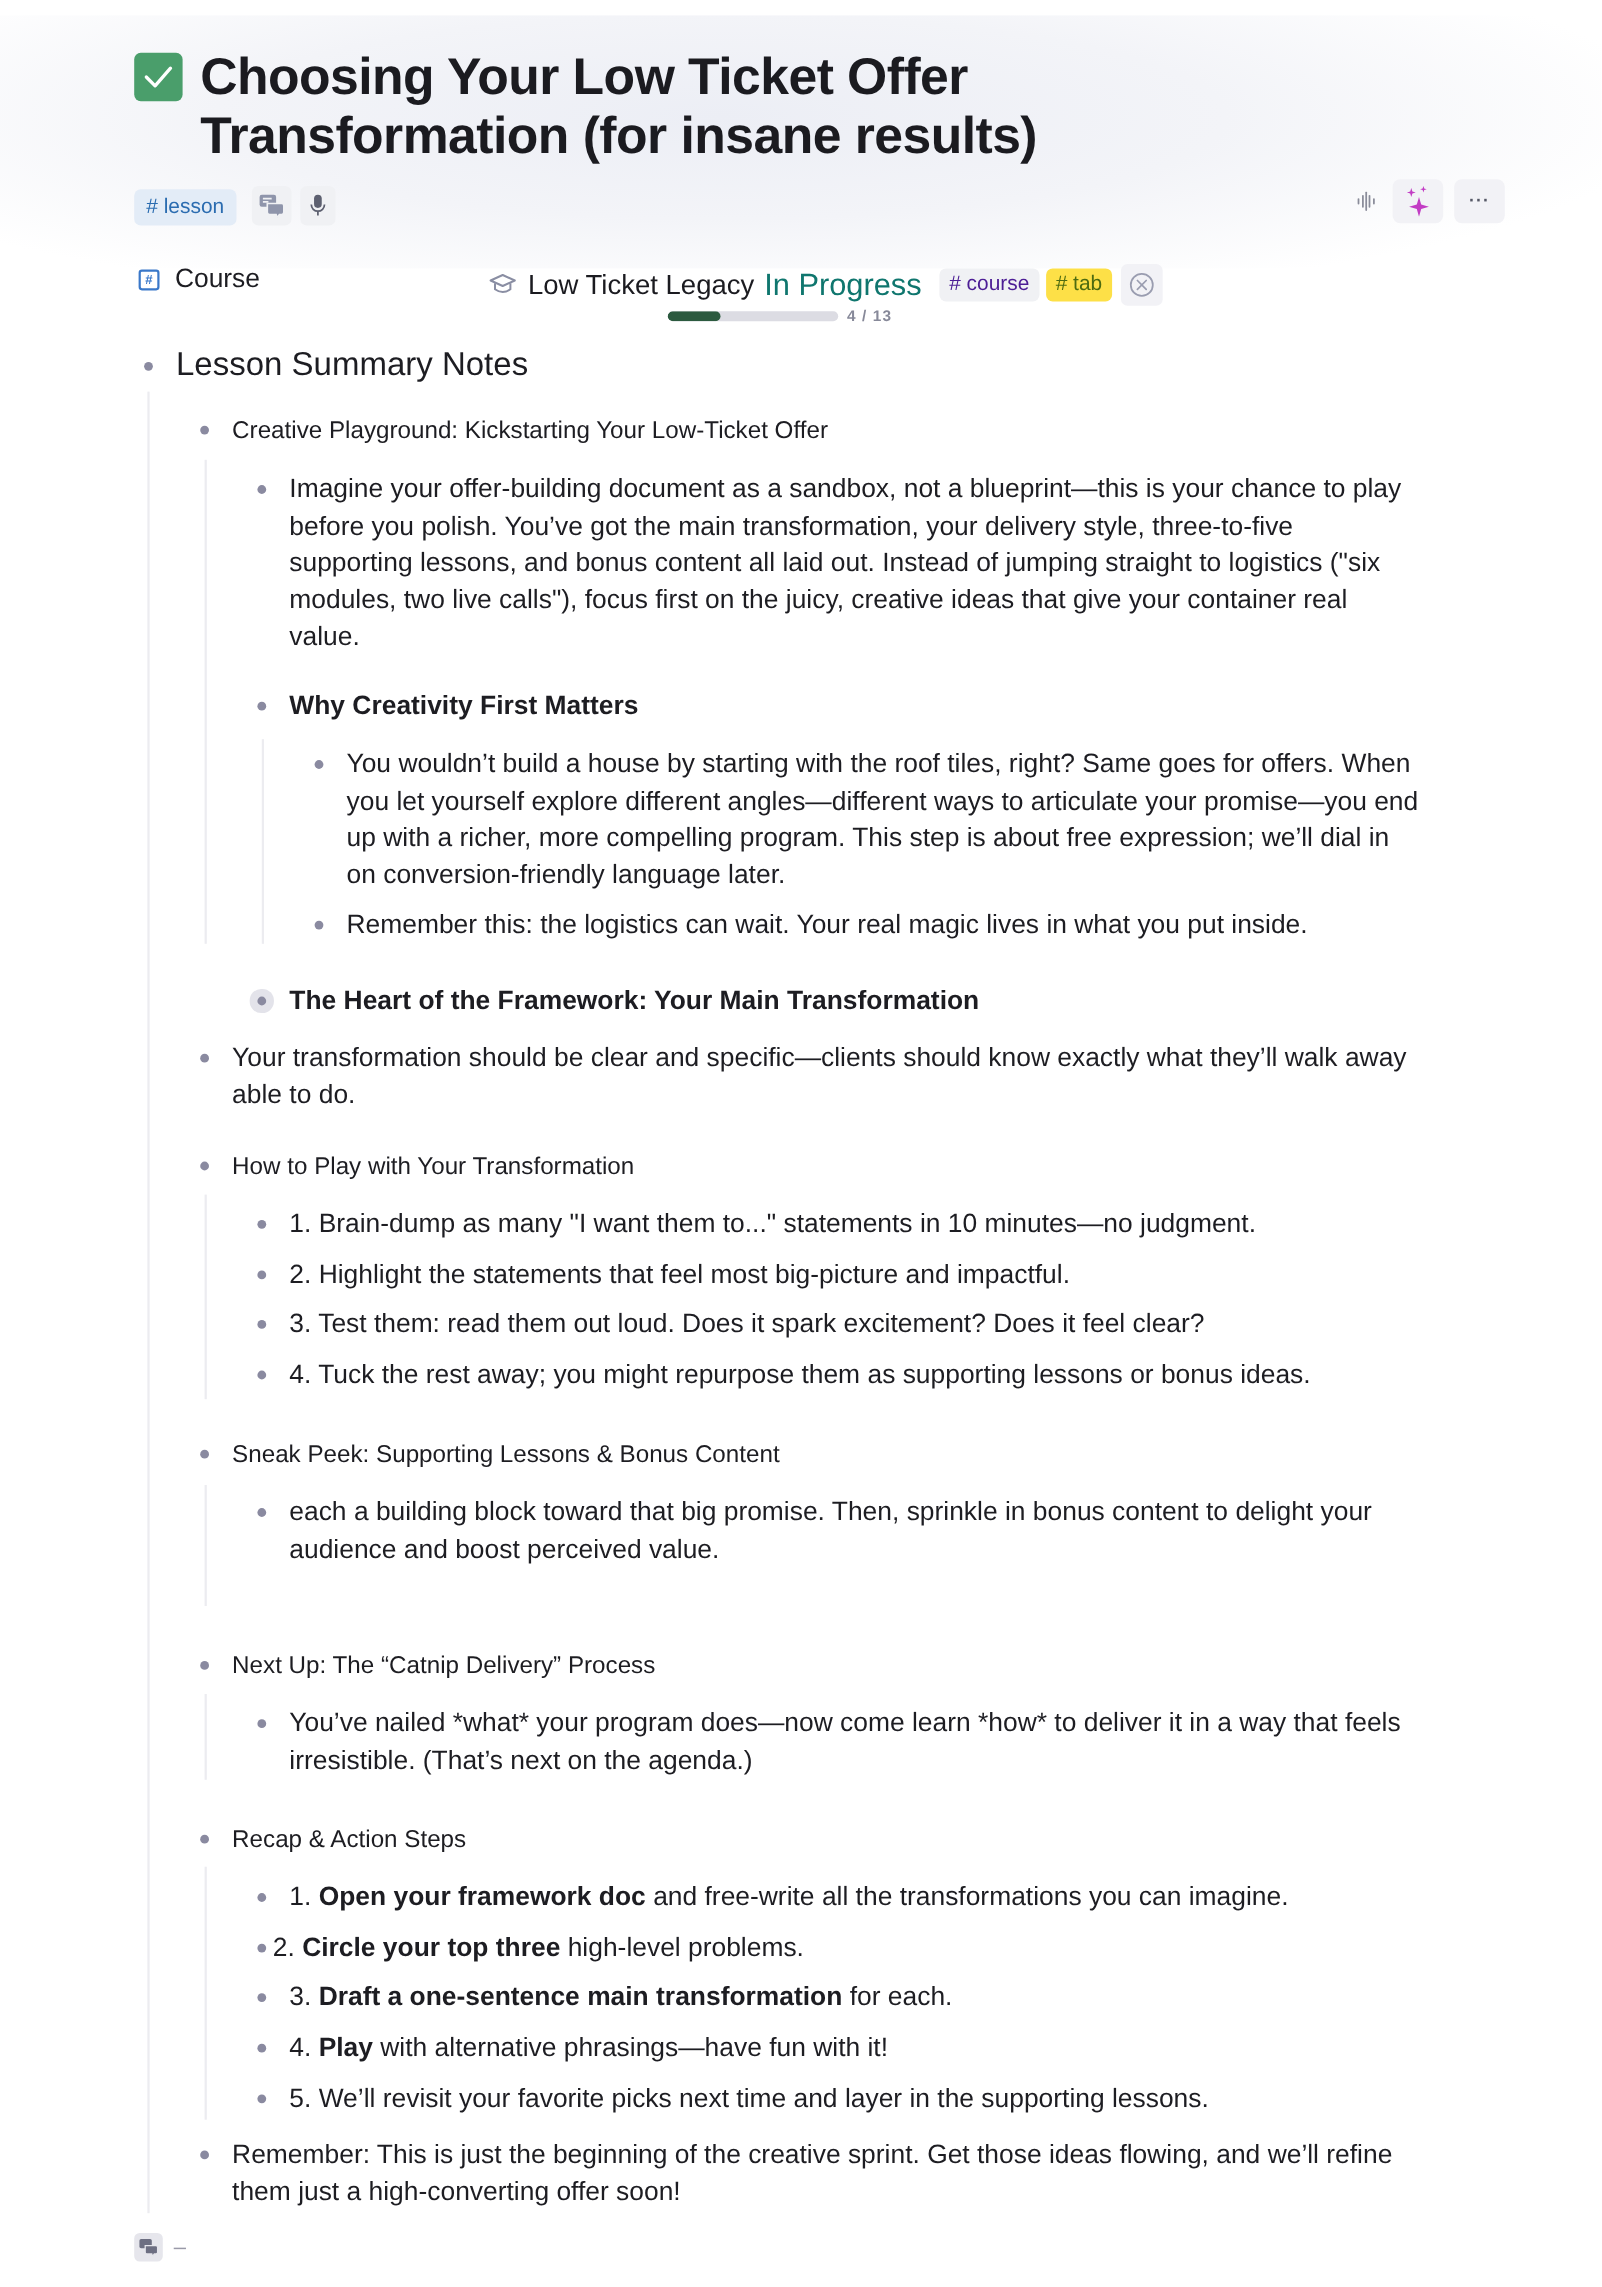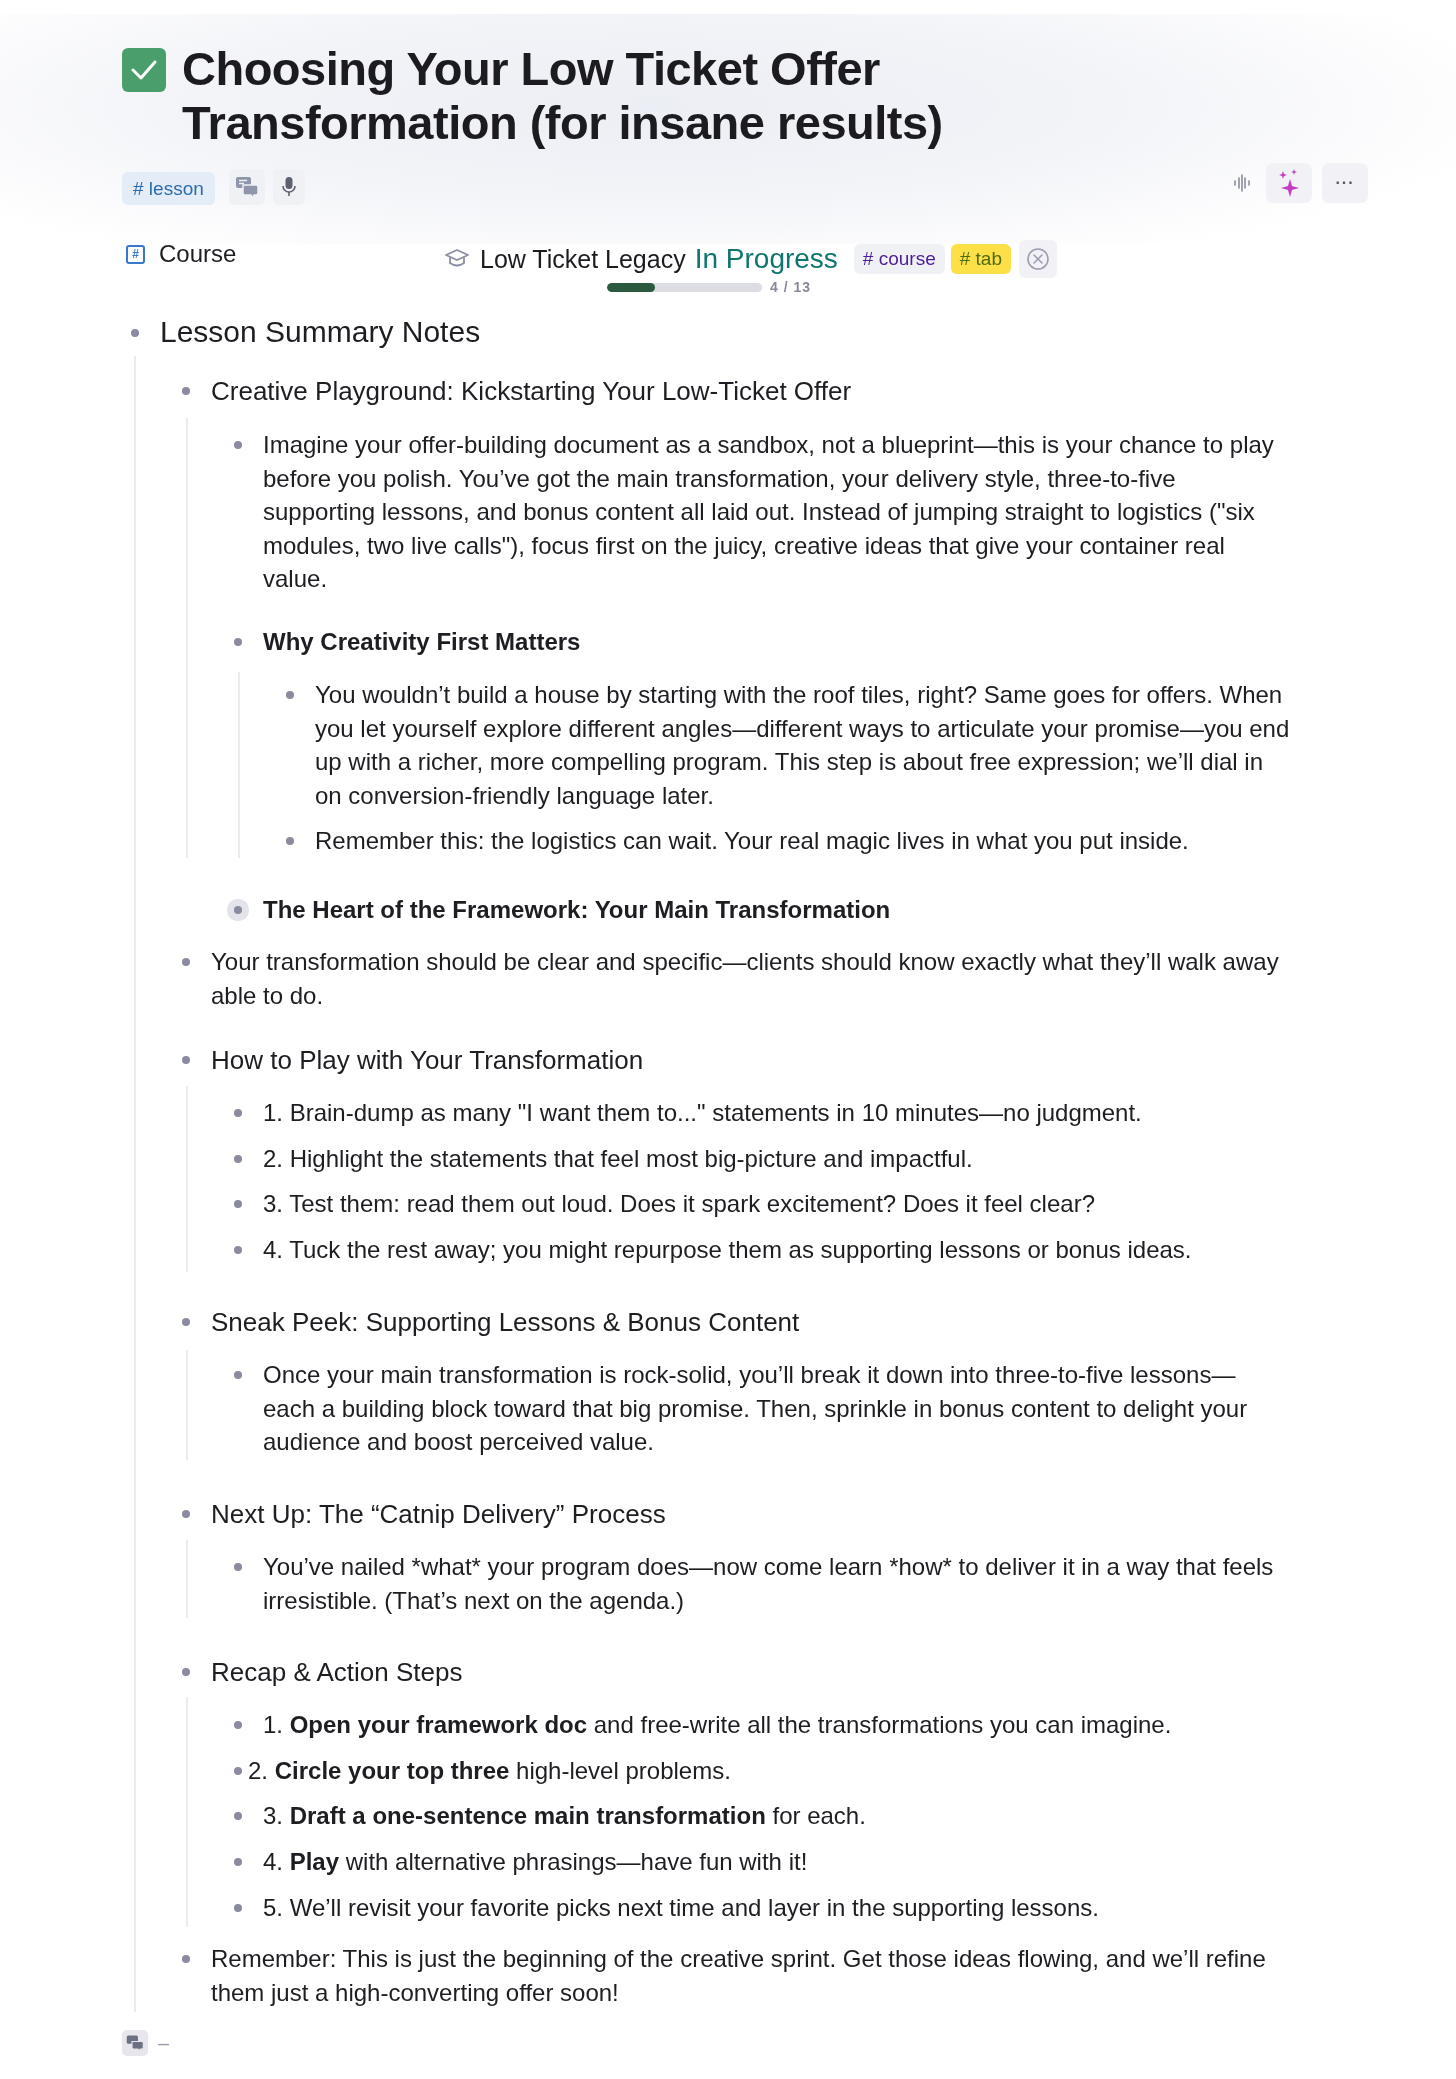--- a/index.html
+++ b/index.html
@@ -61,21 +61,21 @@
   .progress-text { margin-left: 8px; font-size: 14px; color: #878999; font-weight: 700; letter-spacing: 1px; }
 
   
   .outline { position: absolute; left: 0; top: 0; width: 1456px; }
   .bullet {
     position: absolute; width: 8px; height: 8px; border-radius: 50%; background: #8a8aa0;
   }
   .bullet.ring { box-shadow: 0 0 0 7px #e3e3ea; }
   .txt { position: absolute; font-size: 24px; line-height: 33.5px; color: #1d1d22; }
   .h0 { font-size: 30px; font-weight: 400; line-height: 36px; }
-  .h1 { font-size: 26px; line-height: 34px; }
+  .h1 { font-size: 22px; line-height: 34px; }
   .b { font-weight: 700; }
   .guide { position: absolute; width: 2px; background: #ececf0; }
 
   .footer { position: absolute; left: 122px; top: 2030px; display: flex; align-items: center; gap: 10px; }
   .footer .ico { width: 26px; height: 26px; border-radius: 5px; background: #e6e6ec; display: flex; align-items: center; justify-content: center; }
   .footer .dash { font-size: 20px; color: #9a9aa8; }
 </style>
 </head>
 <body>
 
@@ -218,21 +218,20 @@
   <div class="txt" style="left:263px;top:1142px;">2. Highlight the statements that feel most big-picture and impactful.</div>
   <div class="bullet" style="left:234px;top:1200px;"></div>
   <div class="txt" style="left:263px;top:1187px;">3. Test them: read them out loud. Does it spark excitement? Does it feel clear?</div>
   <div class="bullet" style="left:234px;top:1246px;"></div>
   <div class="txt" style="left:263px;top:1233px;">4. Tuck the rest away; you might repurpose them as supporting lessons or bonus ideas.</div>
 
   <div class="bullet" style="left:182px;top:1318px;"></div>
   <div class="txt h1" style="left:211px;top:1305px;">Sneak Peek: Supporting Lessons &amp; Bonus Content</div>
   <div class="bullet" style="left:234px;top:1371px;"></div>
   <div class="txt" style="left:263px;top:1358px;">
-    <div>Once your main transformation is rock-solid, you’ll break it down into three-to-five lessons—</div>
     <div>each a building block toward that big promise. Then, sprinkle in bonus content to delight your</div>
     <div>audience and boost perceived value.</div>
   </div>
 
   <div class="bullet" style="left:182px;top:1510px;"></div>
   <div class="txt h1" style="left:211px;top:1497px;">Next Up: The “Catnip Delivery” Process</div>
   <div class="bullet" style="left:234px;top:1563px;"></div>
   <div class="txt" style="left:263px;top:1550px;">
     <div>You’ve nailed *what* your program does—now come learn *how* to deliver it in a way that feels</div>
     <div>irresistible. (That’s next on the agenda.)</div>

